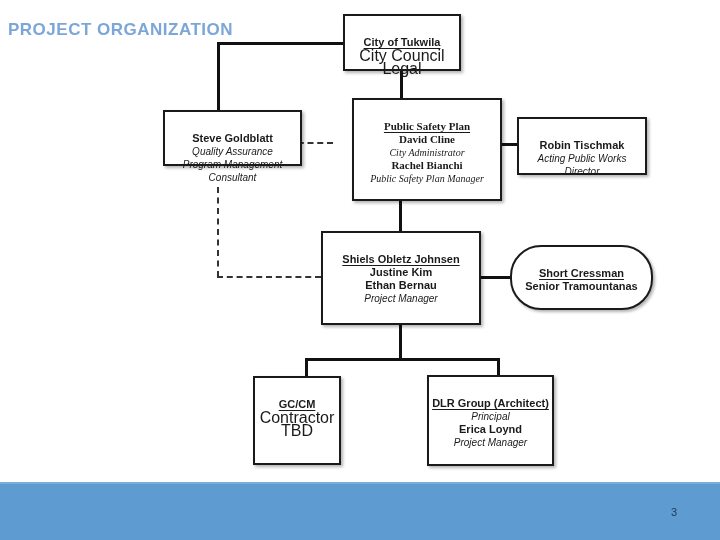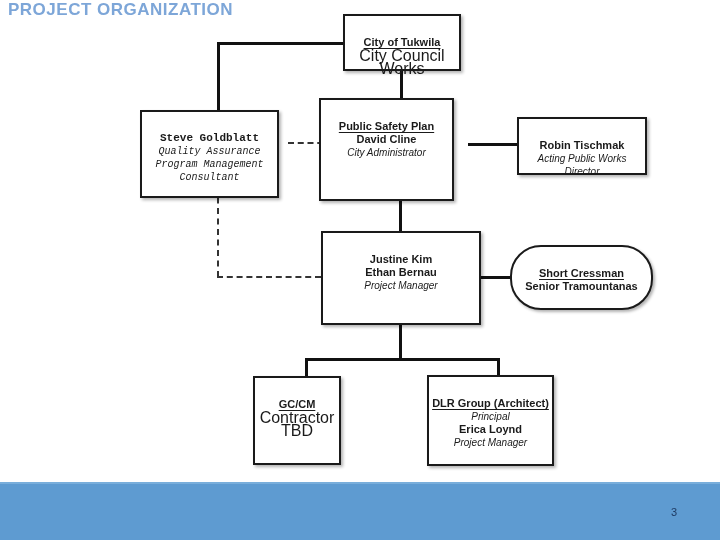--- a/index.html
+++ b/index.html
@@ -1,21 +1,21 @@
 <!DOCTYPE html>
 <html><head>
 <meta charset="utf-8">
 <style>
   html,body{margin:0;padding:0;background:#fff;}
   .slide{
     position:relative;width:720px;height:540px;background:#ffffff;overflow:hidden;
     font-family:"Liberation Sans","DejaVu Sans",sans-serif;
   }
   .slide-title{
-    position:absolute;left:8px;top:0;margin:0;
+    position:absolute;left:8px;top:20px;margin:0;
     font-size:17px;font-weight:bold;letter-spacing:.5px;color:#7da6d8;
   }
   
   .box{
     position:absolute;background:#ffffff;border:2px solid #1a1a1a;
     box-shadow:2px 2px 3px rgba(0,0,0,.30);
     text-align:center;padding-top:20px;box-sizing:border-box;
     line-height:13px;color:#1a1a1a;
   }
   .box .t{font-size:11px;font-weight:bold;text-decoration:underline;text-underline-offset:2px;}
@@ -57,42 +57,45 @@
     <div class="ln dh" style="left:217px;top:276px;width:104px;"></div>
     <div class="ln lh" style="left:481px;top:276px;width:29px;"></div>
     <div class="ln lv" style="left:399px;top:325px;height:35px;"></div>
     <div class="ln lh" style="left:305px;top:358px;width:194px;"></div>
     <div class="ln lv" style="left:305px;top:358px;height:18px;"></div>
     <div class="ln lv" style="left:497px;top:358px;height:17px;"></div>
 
     <div class="box" style="left:343px;top:14px;width:118px;height:57px;border-width:2.5px;">
       <div class="t">City of Tukwila</div>
       <div class="r">City Council</div>
-      <div class="r">Works</div>
+      <div class="r">Legal</div>
     </div>
 
-    <div class="box" style="left:140px;top:110px;width:139px;height:88px;font-family:Liberation Mono, monospace;">
+    <div class="box" style="left:163px;top:110px;width:139px;height:56px;">
       <div class="b">Steve Goldblatt</div>
       <div class="i">Quality Assurance</div>
       <div class="i">Program Management</div>
       <div class="i">Consultant</div>
     </div>
 
-    <div class="box" style="left:319px;top:98px;width:135px;height:103px;">
+    <div class="box" style="left:352px;top:98px;width:150px;height:103px;font-family:Liberation Serif, serif;">
       <div class="t">Public Safety Plan</div>
       <div class="b">David Cline</div>
       <div class="i">City Administrator</div>
+      <div class="b">Rachel Bianchi</div>
+      <div class="i">Public Safety Plan Manager</div>
     </div>
 
     <div class="box" style="left:517px;top:117px;width:130px;height:58px;">
       <div class="b">Robin Tischmak</div>
       <div class="i">Acting Public Works Director</div>
     </div>
 
     <div class="box" style="left:321px;top:231px;width:160px;height:94px;">
+      <div class="t">Shiels Obletz Johnsen</div>
       <div class="b">Justine Kim</div>
       <div class="b">Ethan Bernau</div>
       <div class="i">Project Manager</div>
     </div>
 
     <div class="box" style="left:510px;top:245px;width:143px;height:65px;border-radius:31px;">
       <div class="t">Short Cressman</div>
       <div class="b">Senior Tramountanas</div>
     </div>
 

